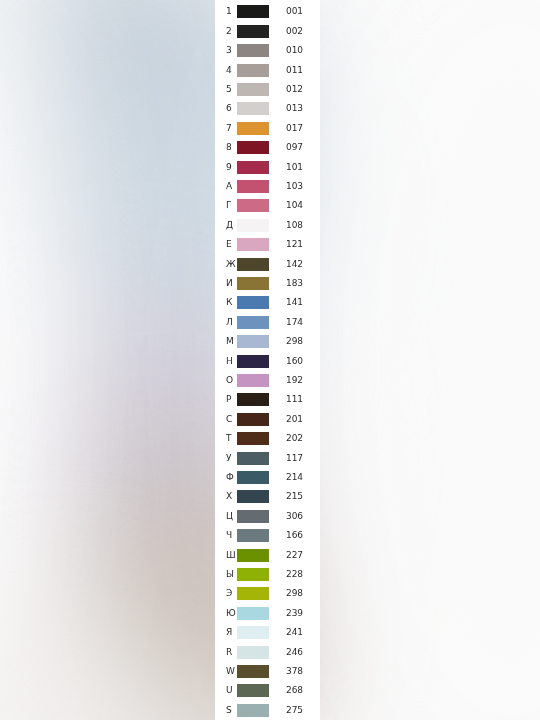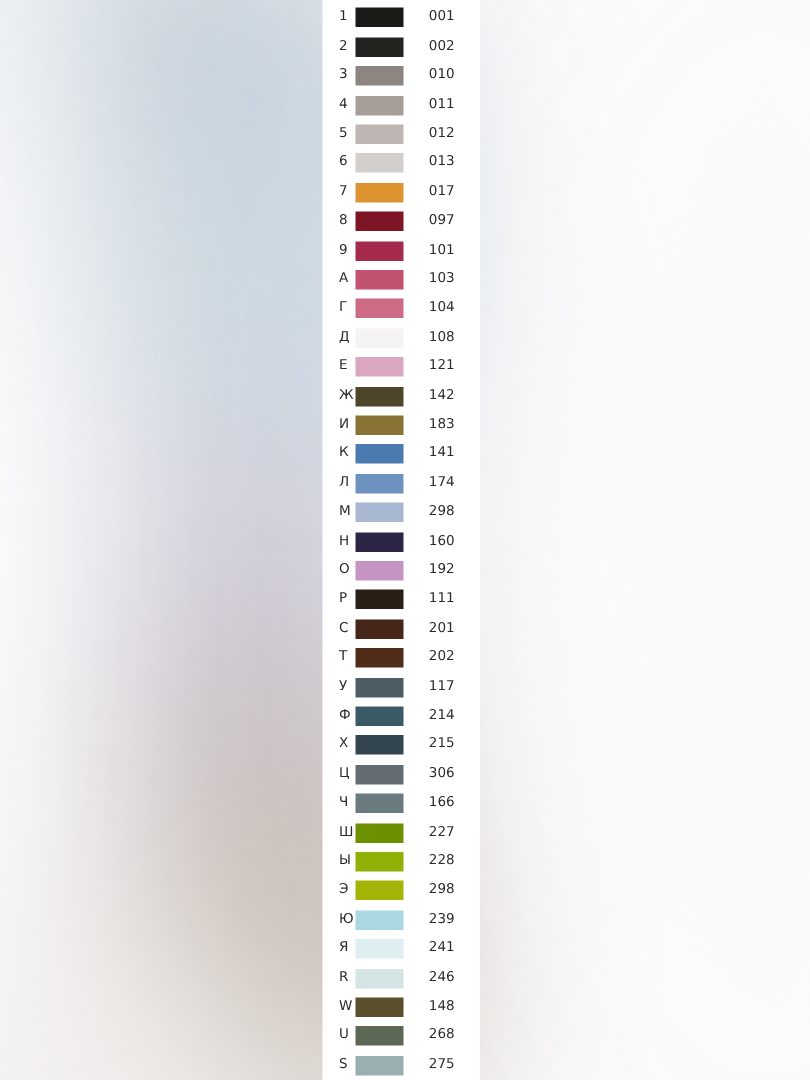--- a/index.html
+++ b/index.html
@@ -215,21 +215,21 @@
       <div class="row-code">241</div>
     </div>
     <div class="row" style="top: 642.5px; width: 105px; height: 19.4px;">
       <div class="row-label">R</div>
       <div class="row-swatch" style="background: rgb(213, 228, 228);"></div>
       <div class="row-code">246</div>
     </div>
     <div class="row" style="top: 661.9px; width: 105px; height: 19.4px;">
       <div class="row-label">W</div>
       <div class="row-swatch" style="background: rgb(90, 79, 44);"></div>
-      <div class="row-code">148</div>
+      <div class="row-code">378</div>
     </div>
     <div class="row" style="top: 681.3px; width: 105px; height: 19.4px;">
       <div class="row-label">U</div>
       <div class="row-swatch" style="background: rgb(92, 104, 84);"></div>
       <div class="row-code">268</div>
     </div>
     <div class="row" style="top: 700.7px; width: 105px; height: 19.4px;">
       <div class="row-label">S</div>
       <div class="row-swatch" style="background: rgb(154, 175, 176);"></div>
       <div class="row-code">275</div>

